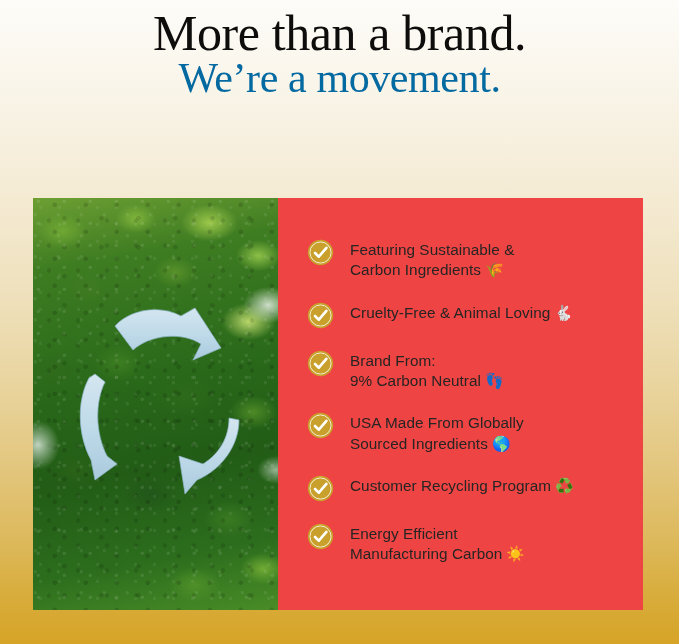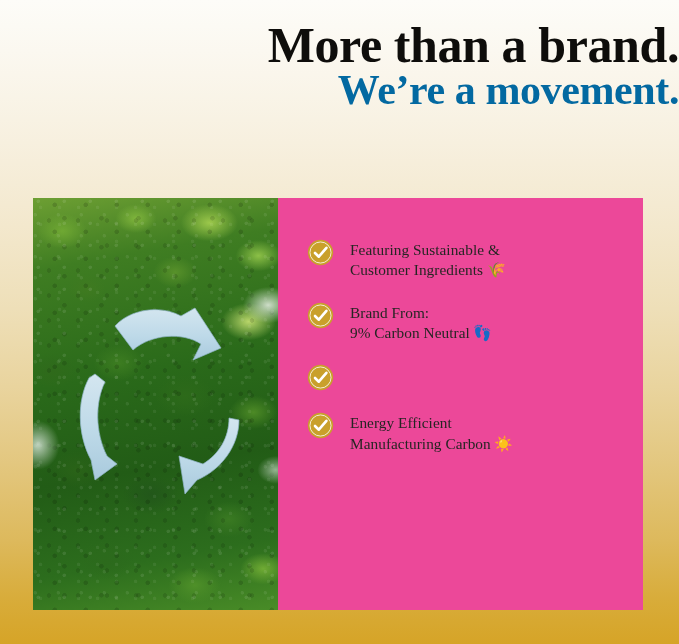--- a/index.html
+++ b/index.html
@@ -26,25 +26,25 @@
   .stage {
     position: relative;
     width: 679px;
     height: 644px;
   }
 
   
   .headline {
     position: absolute;
     left: 0;
-    top: 20px;
+    top: 8px;
     width: 679px;
-    text-align: right;
+    text-align: center;
     font-family: "Liberation Serif", "DejaVu Serif", serif;
-    font-weight: bold;
+    font-weight: normal;
     line-height: 1.02;
     letter-spacing: -0.4px;
   }
   .headline-line1 {
     display: block;
     font-size: 50px;
     color: #0e0d0b;
   }
   .headline-line2 {
     display: block;
@@ -126,22 +126,21 @@
     height: 412px;
   }
 
   
   .list-panel {
     flex: 1 1 auto;
     padding: 40px 18px 30px 29px;
     display: flex;
     flex-direction: column;
     justify-content: flex-start;
-    background: #ec4899;
-    font-family: Liberation Serif, serif;
+    background: #ef4444;
   }
   .bullet {
     display: flex;
     align-items: flex-start;
     margin-bottom: 20px;
   }
   .bullet:last-child { margin-bottom: 0; }
   .check-icon {
     flex: 0 0 27px;
     width: 27px;
@@ -199,46 +198,73 @@
     <div class="list-panel">
 
       <div class="bullet">
         <svg class="check-icon" viewBox="0 0 32 32">
           <circle cx="16" cy="16" r="15" fill="#c9a02b"></circle>
           <circle cx="16" cy="16" r="12.5" fill="none" stroke="#ffffff" stroke-width="1.1" opacity=".85"></circle>
           <path d="M9.5 16.6 L14 21 L23 10.5" fill="none" stroke="#ffffff" stroke-width="3.1" stroke-linecap="round" stroke-linejoin="round"></path>
         </svg>
         <div class="bullet-text">
           <span>Featuring Sustainable &amp;</span><br>
-          <span>Customer Ingredients</span>
+          <span>Carbon Ingredients</span>
           <span class="bullet-emoji">🌾</span>
         </div>
       </div>
 
+      <div class="bullet">
+        <svg class="check-icon" viewBox="0 0 32 32">
+          <circle cx="16" cy="16" r="15" fill="#c9a02b"></circle>
+          <circle cx="16" cy="16" r="12.5" fill="none" stroke="#ffffff" stroke-width="1.1" opacity=".85"></circle>
+          <path d="M9.5 16.6 L14 21 L23 10.5" fill="none" stroke="#ffffff" stroke-width="3.1" stroke-linecap="round" stroke-linejoin="round"></path>
+        </svg>
+        <div class="bullet-text">
+          <span>Cruelty-Free &amp; Animal Loving</span>
+          <span class="bullet-emoji">🐇</span>
+        </div>
+      </div>
 
       <div class="bullet">
         <svg class="check-icon" viewBox="0 0 32 32">
           <circle cx="16" cy="16" r="15" fill="#c9a02b"></circle>
           <circle cx="16" cy="16" r="12.5" fill="none" stroke="#ffffff" stroke-width="1.1" opacity=".85"></circle>
           <path d="M9.5 16.6 L14 21 L23 10.5" fill="none" stroke="#ffffff" stroke-width="3.1" stroke-linecap="round" stroke-linejoin="round"></path>
         </svg>
         <div class="bullet-text">
           <span>Brand From:</span><br>
           <span>9% Carbon Neutral</span>
           <span class="bullet-emoji">👣</span>
         </div>
       </div>
 
-
-      <div class="bullet">
-        <svg class="check-icon" viewBox="0 0 32 32">
-          <circle cx="16" cy="16" r="15" fill="#c9a02b"></circle>
-          <circle cx="16" cy="16" r="12.5" fill="none" stroke="#ffffff" stroke-width="1.1" opacity=".85"></circle>
-          <path d="M9.5 16.6 L14 21 L23 10.5" fill="none" stroke="#ffffff" stroke-width="3.1" stroke-linecap="round" stroke-linejoin="round"></path>
-        </svg>
+      <div class="bullet">
+        <svg class="check-icon" viewBox="0 0 32 32">
+          <circle cx="16" cy="16" r="15" fill="#c9a02b"></circle>
+          <circle cx="16" cy="16" r="12.5" fill="none" stroke="#ffffff" stroke-width="1.1" opacity=".85"></circle>
+          <path d="M9.5 16.6 L14 21 L23 10.5" fill="none" stroke="#ffffff" stroke-width="3.1" stroke-linecap="round" stroke-linejoin="round"></path>
+        </svg>
+        <div class="bullet-text">
+          <span>USA Made From Globally</span><br>
+          <span>Sourced Ingredients</span>
+          <span class="bullet-emoji">🌎</span>
+        </div>
+      </div>
+
+      <div class="bullet">
+        <svg class="check-icon" viewBox="0 0 32 32">
+          <circle cx="16" cy="16" r="15" fill="#c9a02b"></circle>
+          <circle cx="16" cy="16" r="12.5" fill="none" stroke="#ffffff" stroke-width="1.1" opacity=".85"></circle>
+          <path d="M9.5 16.6 L14 21 L23 10.5" fill="none" stroke="#ffffff" stroke-width="3.1" stroke-linecap="round" stroke-linejoin="round"></path>
+        </svg>
+        <div class="bullet-text">
+          <span>Customer Recycling Program</span>
+          <span class="bullet-emoji">♻️</span>
+        </div>
       </div>
 
       <div class="bullet">
         <svg class="check-icon" viewBox="0 0 32 32">
           <circle cx="16" cy="16" r="15" fill="#c9a02b"></circle>
           <circle cx="16" cy="16" r="12.5" fill="none" stroke="#ffffff" stroke-width="1.1" opacity=".85"></circle>
           <path d="M9.5 16.6 L14 21 L23 10.5" fill="none" stroke="#ffffff" stroke-width="3.1" stroke-linecap="round" stroke-linejoin="round"></path>
         </svg>
         <div class="bullet-text">
           <span>Energy Efficient</span><br>

